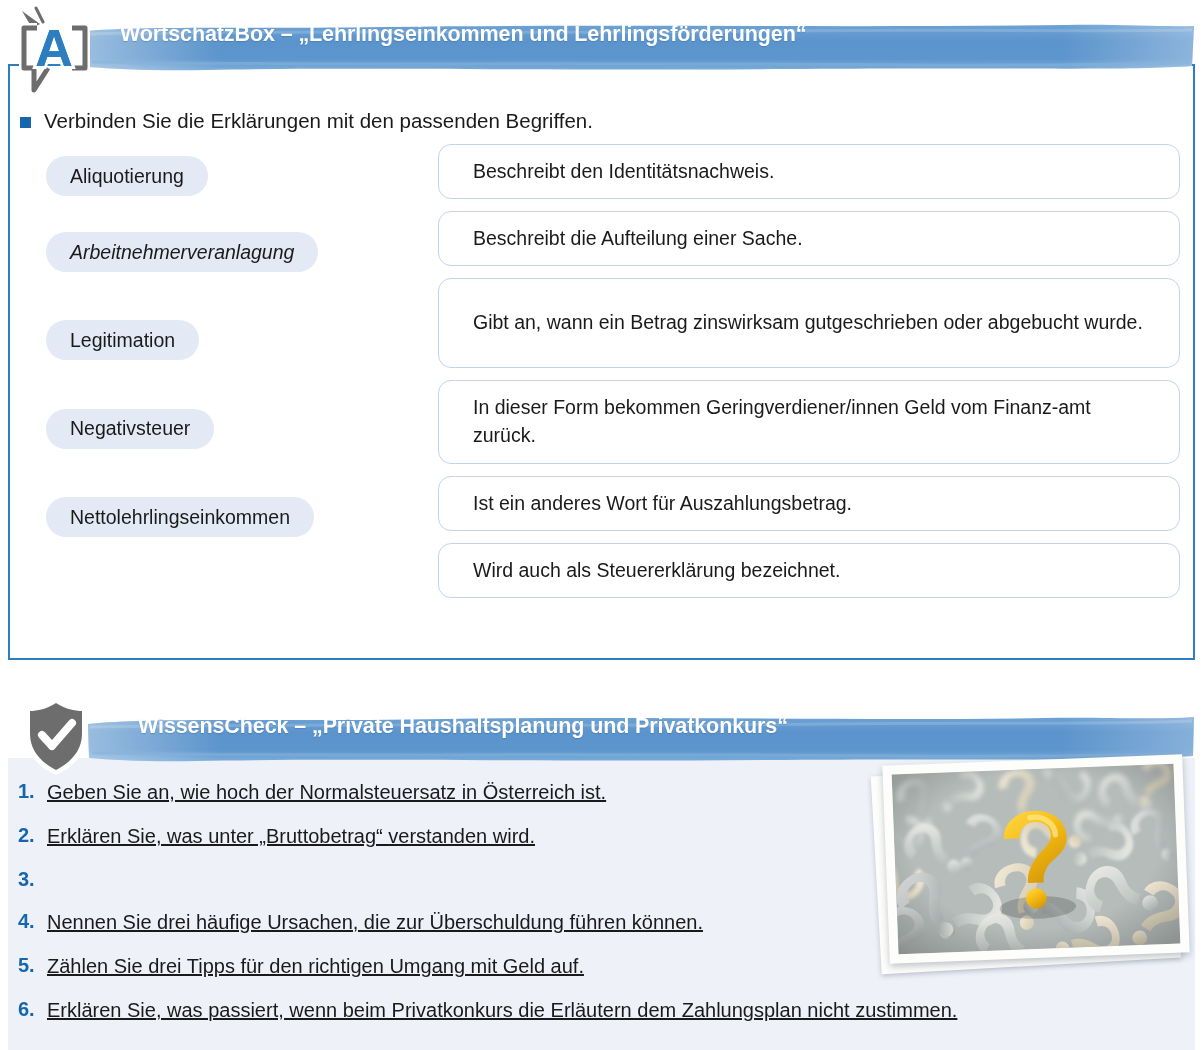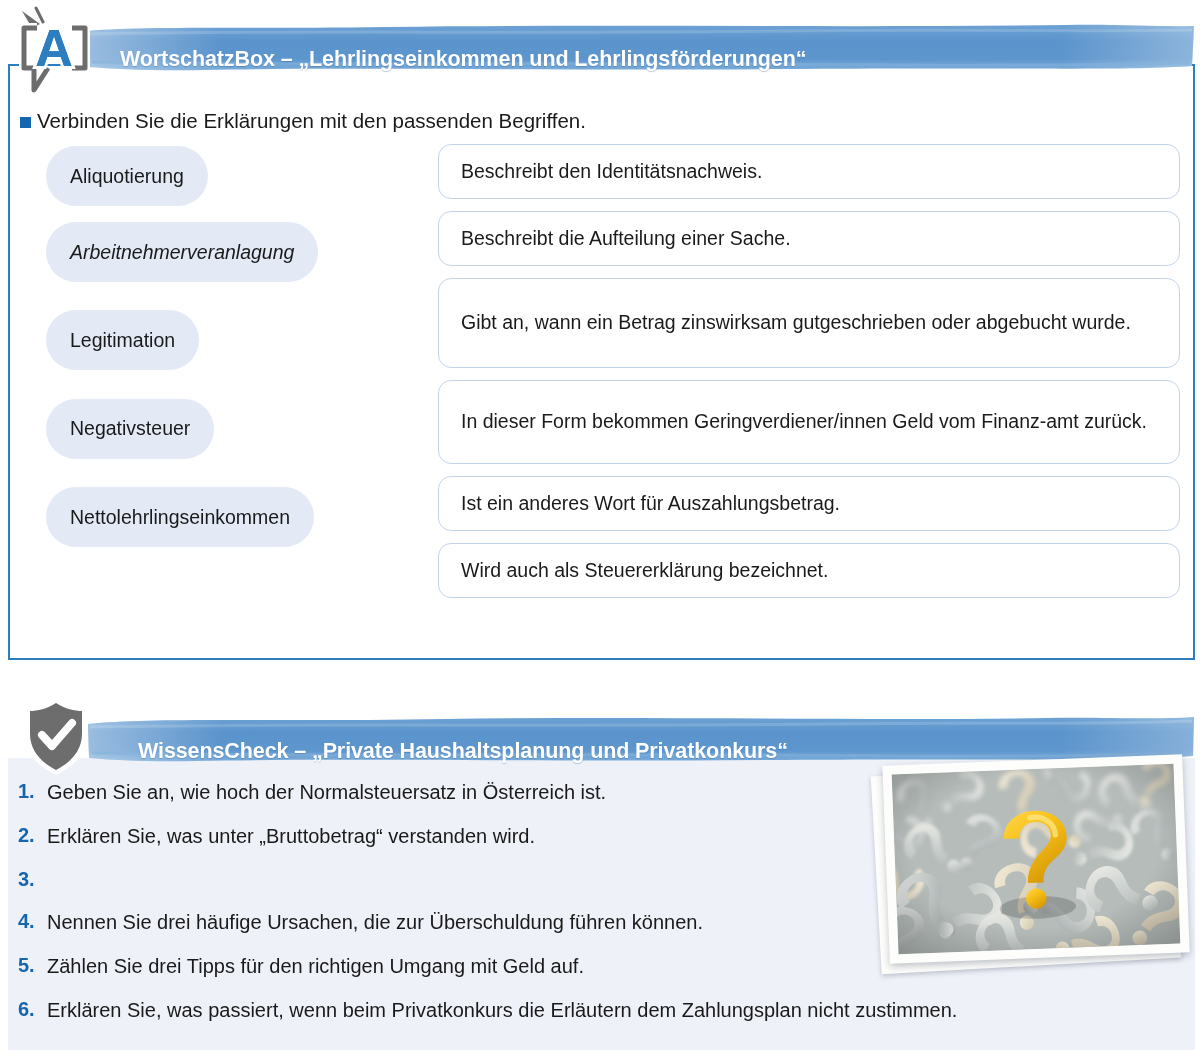--- a/index.html
+++ b/index.html
@@ -29,21 +29,21 @@
     border: 2px solid #2d7ec0;
     background: #ffffff;
   }
 
   
   .banner {
     position: absolute;
     height: 50px;
     overflow: visible;
     display: flex;
-    align-items: flex-end;
+    align-items: flex-start;
   }
   .banner-brush {
     position: absolute;
     left: 0; top: 0;
     width: 100%;
     height: 100%;
   }
   .banner-title {
     position: relative;
     color: #ffffff;
@@ -88,21 +88,21 @@
     z-index: 5;
   }
 
   
   .instruction {
     position: absolute;
     left: 10px;
     top: 42px;
     display: flex;
     align-items: flex-start;
-    gap: 6px;
+    gap: 13px;
   }
   .bullet-square {
     width: 11px;
     height: 11px;
     background: #1566ad;
     margin-top: 9px;
     flex: none;
   }
   .instruction-text {
     font-size: 20.5px;
@@ -128,38 +128,38 @@
   .defs-col {
     position: absolute;
     left: 428px;
     top: 0;
     width: 742px;
   }
 
   .term-chip {
     background: #e3eaf6;
     border-radius: 999px;
-    height: 60px;
+    height: 40px;
     display: inline-flex;
     align-items: center;
     padding: 0 24px;
     font-size: 19.5px;
     color: #1a1a1a;
     white-space: nowrap;
   }
   .term-row {
     display: flex;
     align-items: center;
   }
 
   .def-box {
     border: 1.6px solid #c3d4ea;
     border-radius: 13px;
     background: #ffffff;
-    padding: 14px 22px;
+    padding: 14px 34px;
     font-size: 19.5px;
     color: #1a1a1a;
     line-height: 1.42;
     display: flex;
     align-items: center;
   }
 
   
   .section-b {
     position: absolute;
@@ -187,20 +187,21 @@
     font-weight: bold;
     font-size: 20px;
     flex: none;
     min-width: 20px;
     text-align: left;
   }
   .qtext {
     font-size: 20px;
     color: #1a1a1a;
     line-height: 1.25;
+    text-decoration: underline;
   }
 
   
   .photo-wrap {
     position: absolute;
     left: 876px;
     top: 760px;
     width: 310px;
     height: 212px;
     z-index: 6;

